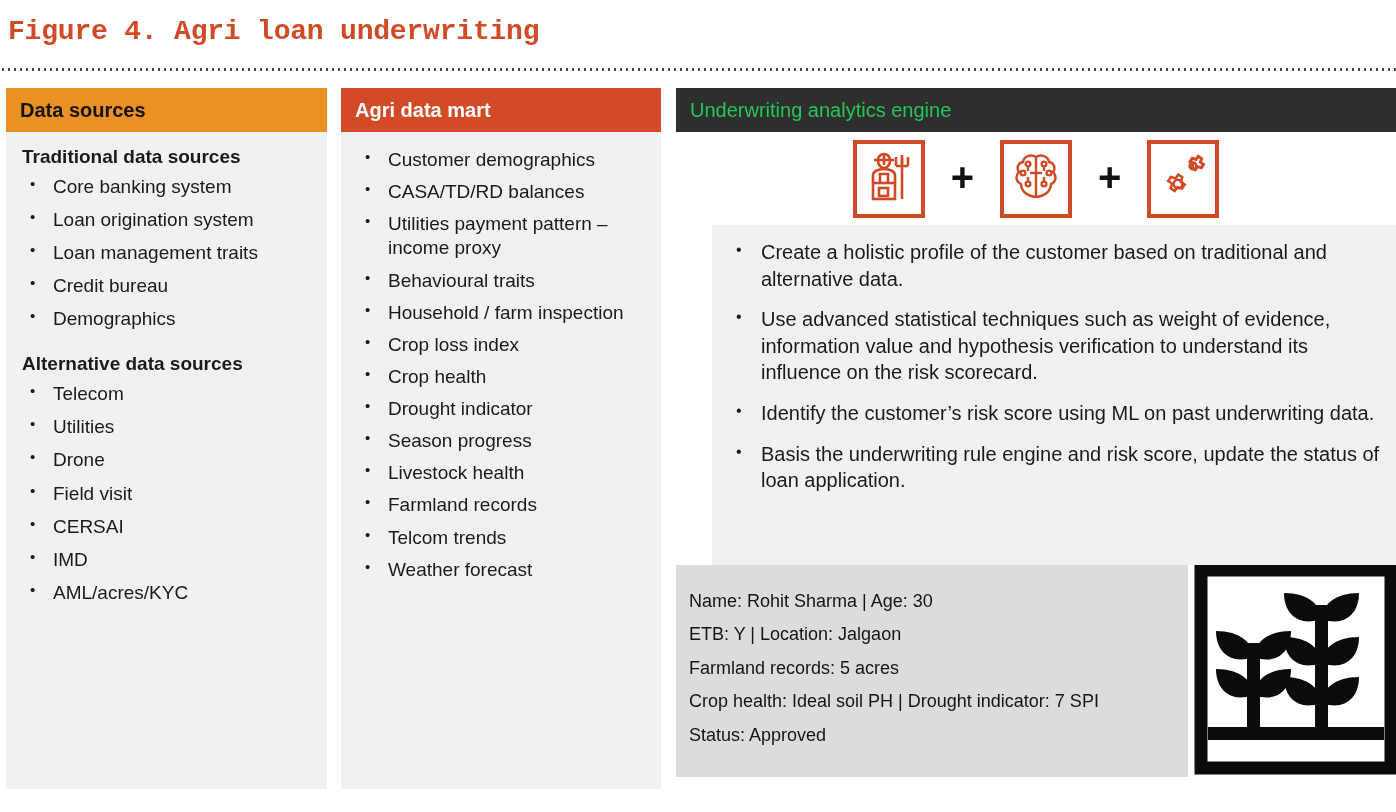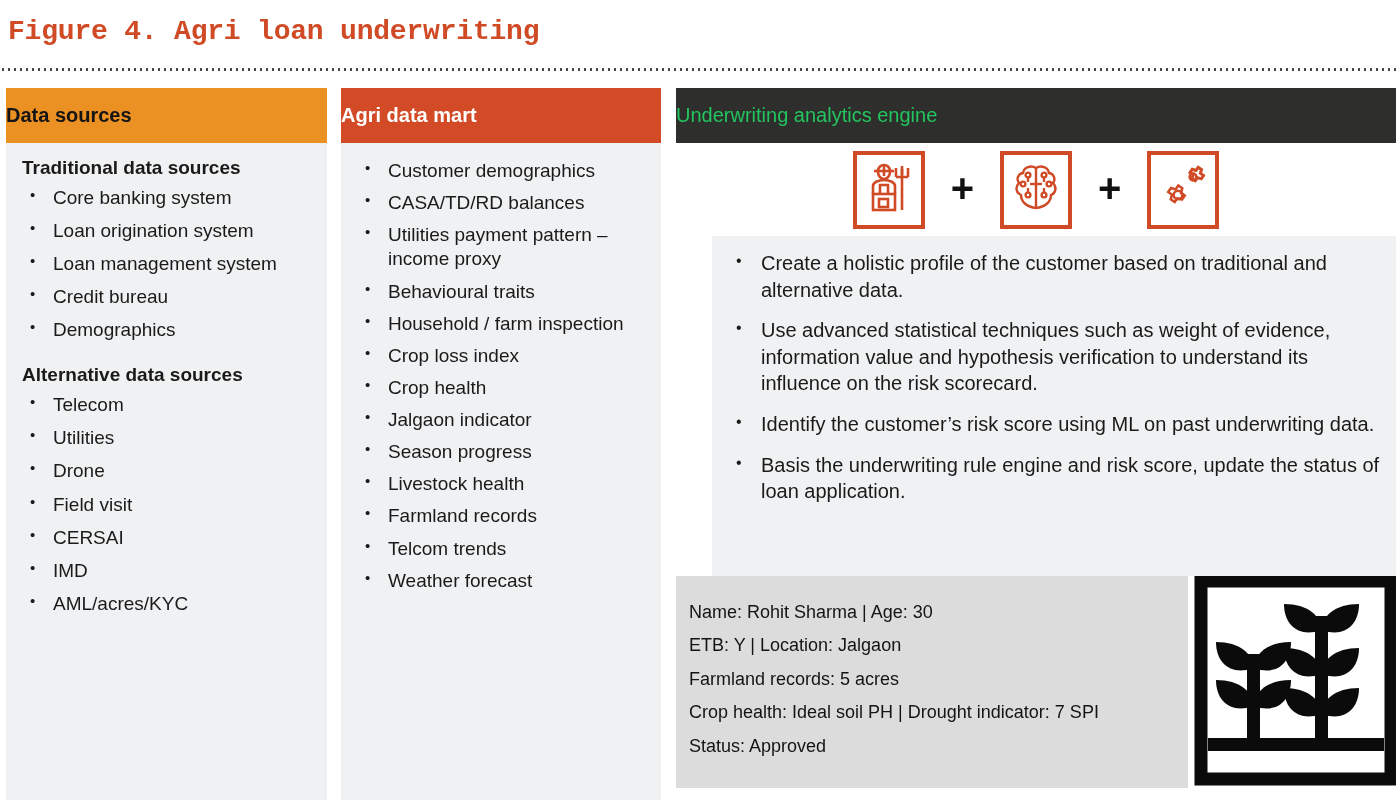--- a/index.html
+++ b/index.html
@@ -42,23 +42,24 @@
   
   .column {
     position: absolute;
     top: 88px;
   }
   #col-data-sources  { left: 6px;   width: 321px; }
   #col-agri-mart     { left: 341px; width: 320px; }
   #col-engine        { left: 676px; width: 720px; }
 
   .col-header {
-    height: 55px;
+    height: 44px;
     display: flex;
     align-items: center;
+    padding-left: 14px;
     box-sizing: border-box;
     font-size: 20px;
     font-weight: bold;
   }
   #header-data-sources { background: #eb9023; color: #141414; }
   #header-agri-mart    { background: #d24a26; color: #ffffff; }
   #header-engine       { background: #2e2e2d; color: #22c55e; font-weight: normal; }
 
   .col-body {
     background: #f0f1f2;
@@ -179,21 +180,21 @@
 <div id="title-divider"></div>
 
 <div class="column" id="col-data-sources">
   <div class="col-header" id="header-data-sources">Data sources</div>
   <div class="col-body" id="body-data-sources">
 
     <div class="group-heading">Traditional data sources</div>
     <ul class="bullets" id="list-traditional">
       <li>Core banking system</li>
       <li>Loan origination system</li>
-      <li>Loan management system</li>
+      <li>Loan management traits</li>
       <li>Credit bureau</li>
       <li>Demographics</li>
     </ul>
 
     <div class="group-heading second">Alternative data sources</div>
     <ul class="bullets" id="list-alternative">
       <li>Telecom</li>
       <li>Utilities</li>
       <li>Drone</li>
       <li>Field visit</li>
@@ -208,21 +209,21 @@
   <div class="col-header" id="header-agri-mart">Agri data mart</div>
   <div class="col-body" id="body-agri-mart">
     <ul class="bullets" id="list-agri-mart">
       <li>Customer demographics</li>
       <li>CASA/TD/RD  balances</li>
       <li>Utilities payment pattern – income proxy</li>
       <li>Behavioural traits</li>
       <li>Household / farm inspection</li>
       <li>Crop loss index</li>
       <li>Crop health</li>
-      <li>Jalgaon indicator</li>
+      <li>Drought indicator</li>
       <li>Season progress</li>
       <li>Livestock health</li>
       <li>Farmland records</li>
       <li>Telcom trends</li>
       <li>Weather forecast</li>
     </ul>
   </div>
 </div>
 
 <div class="column" id="col-engine">

